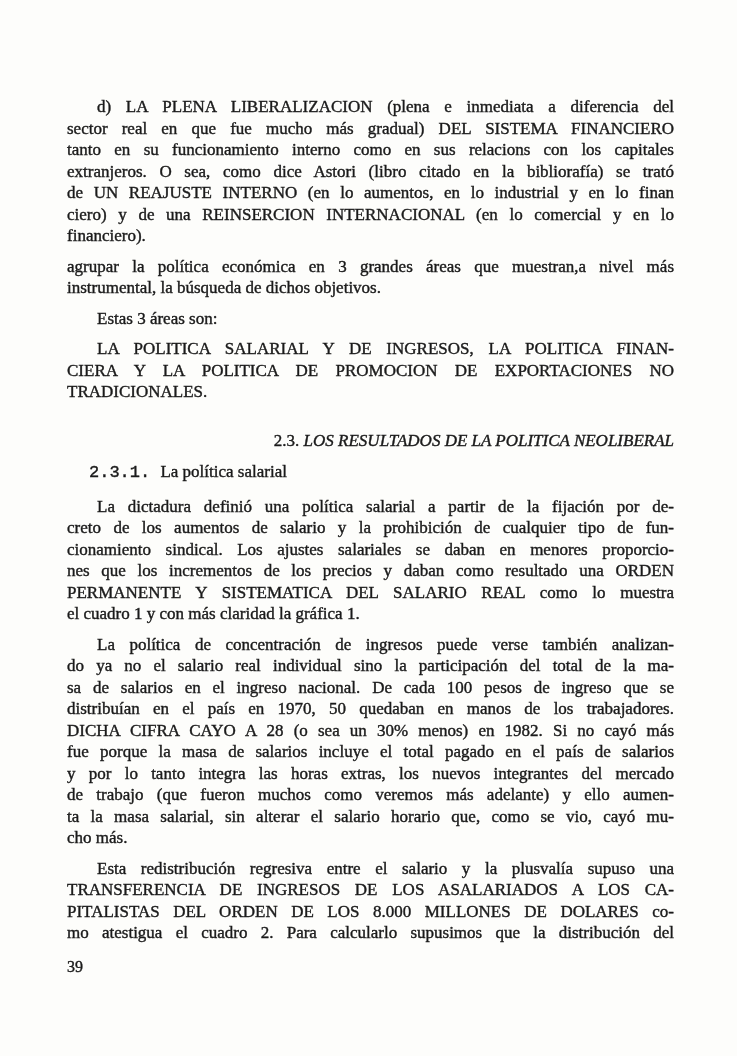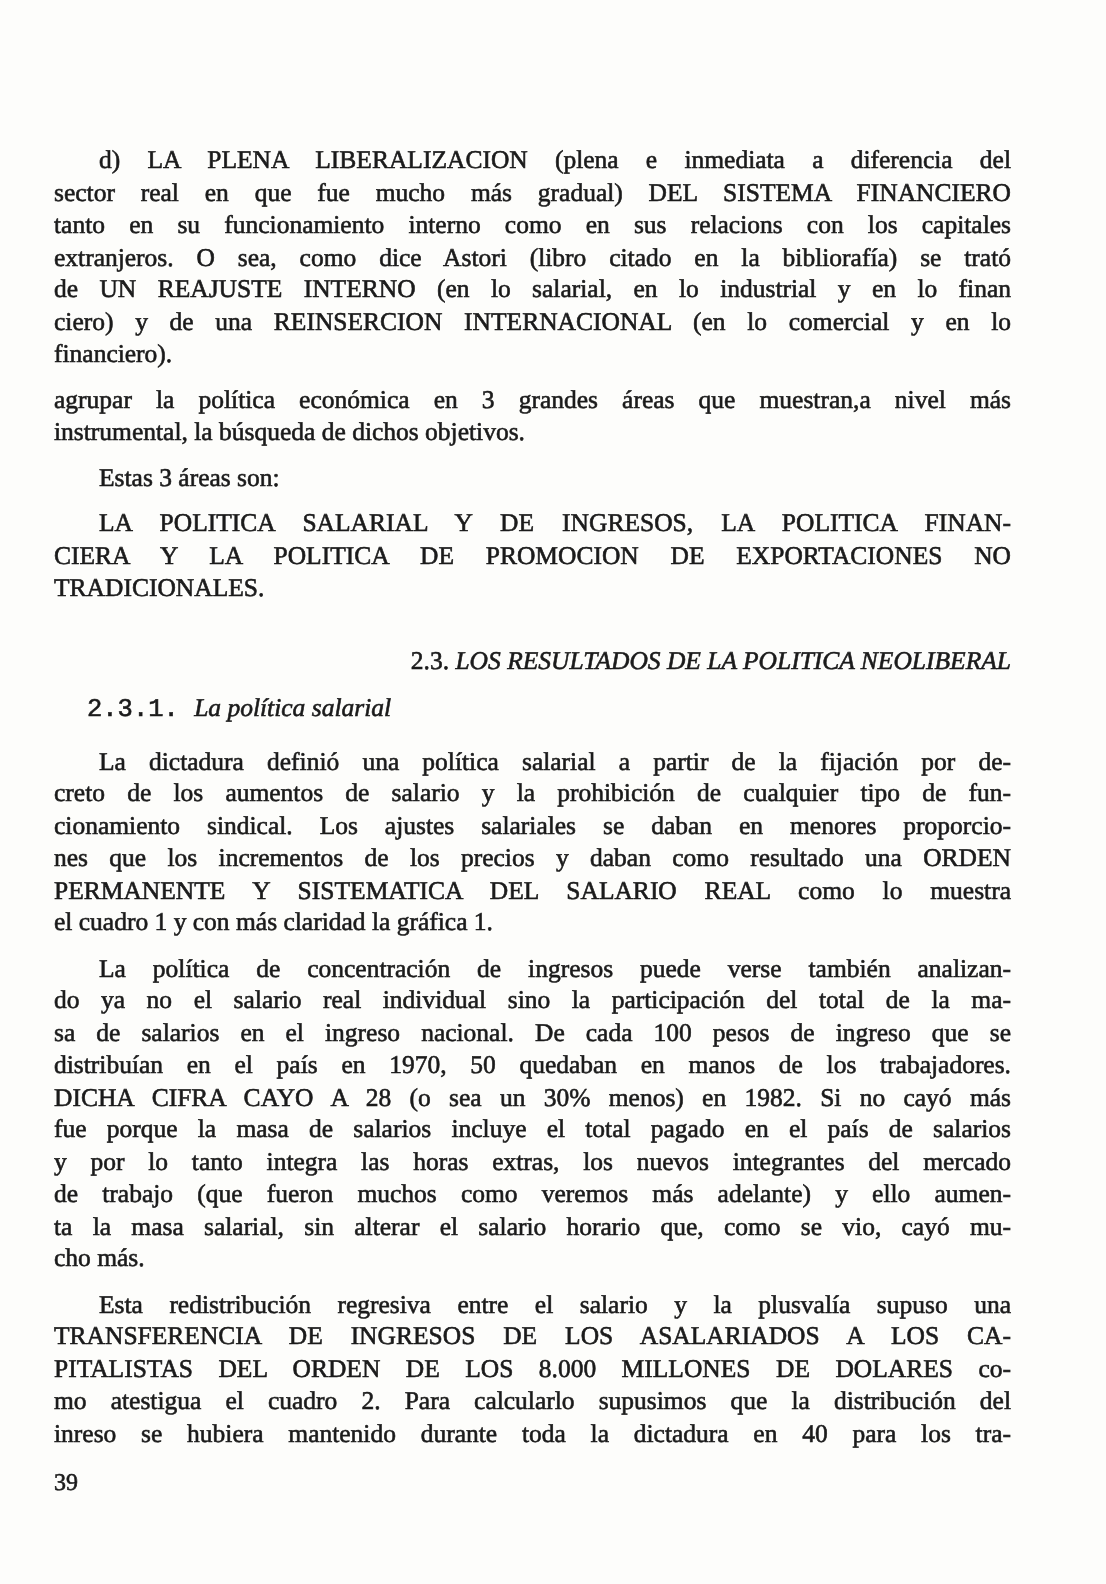--- a/index.html
+++ b/index.html
@@ -8,21 +8,21 @@
     background: #ffffff;
   }
   .page {
     position: relative;
     width: 737px;
     height: 1056px;
     box-sizing: border-box;
     background: #fdfdfb;
     color: #1b1b1b;
     font-family: "Liberation Serif", "DejaVu Serif", serif;
-    padding: 96px 63px 0 36px;
+    padding: 96px 63px 0 67px;
     overflow: hidden;
     -webkit-text-stroke: 0.4px #1b1b1b;
   }
   .paragraph {
     margin: 0 0 9px 0;
   }
   .line {
     font-size: 17px;
     line-height: 21.5px;
     text-align: justify;
@@ -49,39 +49,38 @@
   .subsection-heading {
     margin: 0 0 12px 22px;
     font-size: 17px;
     line-height: 21.5px;
   }
   .subsection-heading .num {
     font-style: normal;
     font-family: Liberation Mono, monospace;
   }
   .subsection-heading .title {
-    font-style: italic;
   }
   .page-number {
     margin-top: 12px;
     font-size: 16px;
     line-height: 21.5px;
   }
 </style>
 </head>
 <body>
 
 <div class="page">
   <div id="text-column">
       <div class="paragraph">
         <div class="line indent">d) LA PLENA LIBERALIZACION (plena e inmediata a diferencia del</div>
         <div class="line">sector real en que fue mucho más gradual) DEL SISTEMA FINANCIERO</div>
         <div class="line">tanto en su funcionamiento interno como en sus relacions con los capitales</div>
         <div class="line">extranjeros. O sea, como dice Astori (libro citado en la bibliorafía) se trató</div>
-        <div class="line">de UN REAJUSTE INTERNO (en lo salarial, en lo industrial y en lo finan</div>
+        <div class="line">de UN REAJUSTE INTERNO (en lo aumentos, en lo industrial y en lo finan</div>
         <div class="line">ciero) y de una REINSERCION INTERNACIONAL (en lo comercial y en lo</div>
         <div class="line end">financiero).</div>
       </div>
       <div class="paragraph">
         <div class="line">agrupar la política económica en 3 grandes áreas que muestran,a nivel más</div>
         <div class="line end">instrumental, la búsqueda de dichos objetivos.</div>
       </div>
       <div class="paragraph">
         <div class="line indent end">Estas 3 áreas son:</div>
       </div>
@@ -110,17 +109,16 @@
         <div class="line">y por lo tanto integra las horas extras, los nuevos integrantes del mercado</div>
         <div class="line">de trabajo (que fueron muchos como veremos más adelante) y ello aumen-</div>
         <div class="line">ta la masa salarial, sin alterar el salario horario que, como se vio, cayó mu-</div>
         <div class="line end">cho más.</div>
       </div>
       <div class="paragraph">
         <div class="line indent">Esta redistribución regresiva entre el salario y la plusvalía supuso una</div>
         <div class="line">TRANSFERENCIA DE INGRESOS DE LOS ASALARIADOS A LOS CA-</div>
         <div class="line">PITALISTAS DEL ORDEN DE LOS 8.000 MILLONES DE DOLARES co-</div>
         <div class="line">mo atestigua el cuadro 2. Para calcularlo supusimos que la distribución del</div>
-        <div class="line">inreso se hubiera mantenido durante toda la dictadura en 40 para los tra-</div>
       </div>
     </div>
   <div class="page-number">39</div>
 </div>
 
 </body></html>

